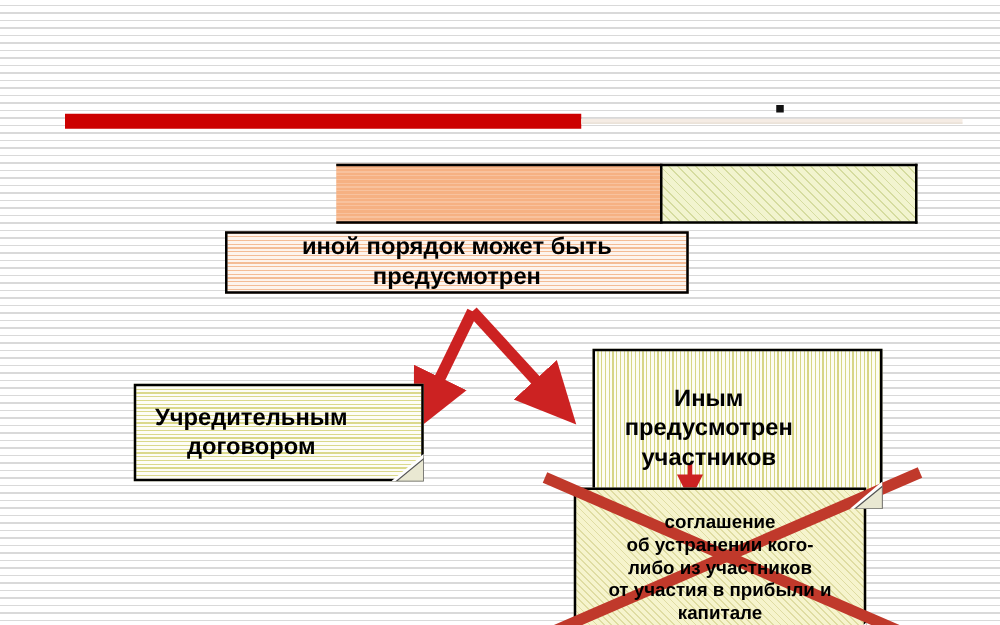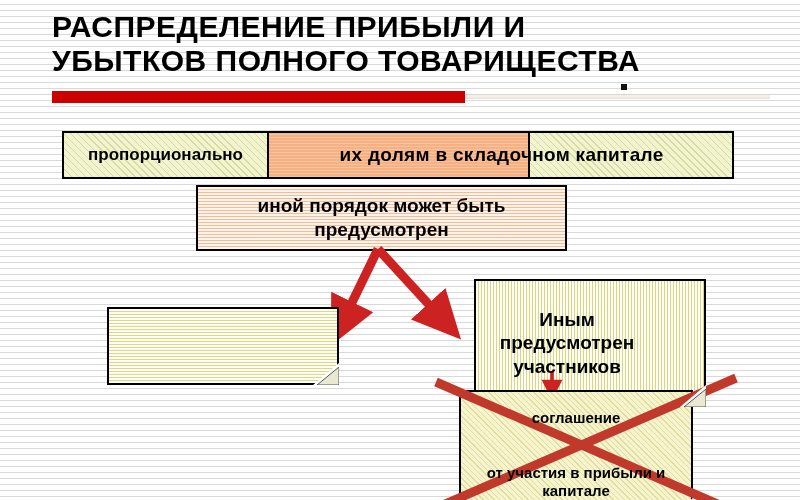--- a/index.html
+++ b/index.html
@@ -90,21 +90,21 @@
   #r1-right{left:467px;top:0;width:205px;height:48px;border-left:none;}
   #r1-text{
     position:absolute;left:207px;top:0;width:465px;height:48px;
     display:flex;align-items:center;justify-content:center;
     font-size:19px;font-weight:bold;color:#000;z-index:5;white-space:nowrap;
     letter-spacing:0.3px;
   }
   #r1-divider{position:absolute;left:466px;top:0;width:2px;height:48px;background:#000;z-index:4;}
 
   
-  #box-inoy{left:196px;top:185px;width:371px;height:66px;}
+  #box-inoy{left:180px;top:185px;width:371px;height:50px;}
   #box-inoy .txt{font-size:19px;line-height:1.25;}
 
   
   #card-left{left:107px;top:307px;width:232px;height:78px;}
   #card-left .txt{font-size:19px;line-height:1.22;padding-right:44px;}
   
   #card-right{left:458px;top:279px;width:232px;height:128px;margin-left:16px;}
   #card-right .txt{font-size:19px;line-height:1.22;padding-right:46px;}
   
   #card-bottom{left:459px;top:390px;width:234px;height:130px;}
@@ -114,36 +114,28 @@
   .fold{position:absolute;right:-2px;bottom:-2px;width:26px;height:22px;z-index:6;}
 
   
   .arrow-svg{position:absolute;left:0;top:0;width:800px;height:500px;pointer-events:none;}
 </style>
 </head>
 <body>
 
 <div id="slide">
 
-  <div id="title">
-    <span class="l">РАСПРЕДЕЛЕНИЕ ПРИБЫЛИ И</span>
-    <span class="l">УБЫТКОВ ПОЛНОГО ТОВАРИЩЕСТВА</span>
-  </div>
   <div id="rule-red"></div>
   <div id="rule-thin"></div>
   <div id="rule-tick"></div>
 
   <div id="row1-wrap">
-    <div class="box fill-hatch" id="r1-prop">
-      <span class="txt">пропорционально</span>
-    </div>
     <div class="box fill-orange" id="r1-orange"></div>
     <div class="box fill-hatch" id="r1-right"></div>
     <div id="r1-divider"></div>
-    <div id="r1-text">их долям в складочном капитале</div>
   </div>
 
   <div class="box fill-peach" id="box-inoy">
     <span class="txt">
       <span>иной порядок может быть</span><br>
       <span>предусмотрен</span>
     </span>
   </div>
 
   <svg class="arrow-svg" viewBox="0 0 800 500" xmlns="http://www.w3.org/2000/svg">
@@ -159,20 +151,24 @@
     <g>
       <line x1="378" y1="249" x2="342" y2="323" stroke="#cc2222" stroke-width="9" marker-end="url(#ah)"></line>
     </g>
 
     <g>
       <line x1="378" y1="249" x2="444" y2="321" stroke="#cc2222" stroke-width="9" marker-end="url(#ah)"></line>
     </g>
   </svg>
 
   <div class="box fill-hlines" id="card-left">
+    <span class="txt">
+      <span>Учредительным</span><br>
+      <span>договором</span>
+    </span>
     <svg class="fold" viewBox="0 0 26 22">
       <path d="M0,22 L26,22 L26,0 Z" fill="#ffffff" stroke="none"></path>
       <path d="M4,22 L26,22 L26,4 Z" fill="#e9e8d2" stroke="#555" stroke-width="1"></path>
     </svg>
 
   </div>
 
   <div class="box fill-vlines" id="card-right">
     <span class="txt">
       <span>Иным</span><br>
@@ -189,22 +185,22 @@
   <svg class="arrow-svg" viewBox="0 0 800 500" xmlns="http://www.w3.org/2000/svg">
     <g>
       <line x1="552" y1="371" x2="552" y2="389" stroke="#cc2222" stroke-width="3.6" marker-end="url(#ah-small)"></line>
       <path d="M547,385 L557,385 L552,396 Z" fill="#cc2222"></path>
     </g>
   </svg>
 
   <div class="box fill-hatch2" id="card-bottom">
     <span class="txt">
       <span>соглашение</span><br>
-      <br>
-      <br>
+      <span>об устранении кого-</span><br>
+      <span>либо из участников</span><br>
       <span>от  участия в прибыли и</span><br>
       <span>капитале</span>
     </span>
     <svg class="fold" viewBox="0 0 26 22">
       <path d="M0,22 L26,22 L26,0 Z" fill="#ffffff" stroke="none"></path>
       <path d="M4,22 L26,22 L26,4 Z" fill="#e9e8d2" stroke="#555" stroke-width="1"></path>
     </svg>
   </div>
 
   <svg class="arrow-svg" viewBox="0 0 800 500" xmlns="http://www.w3.org/2000/svg">

